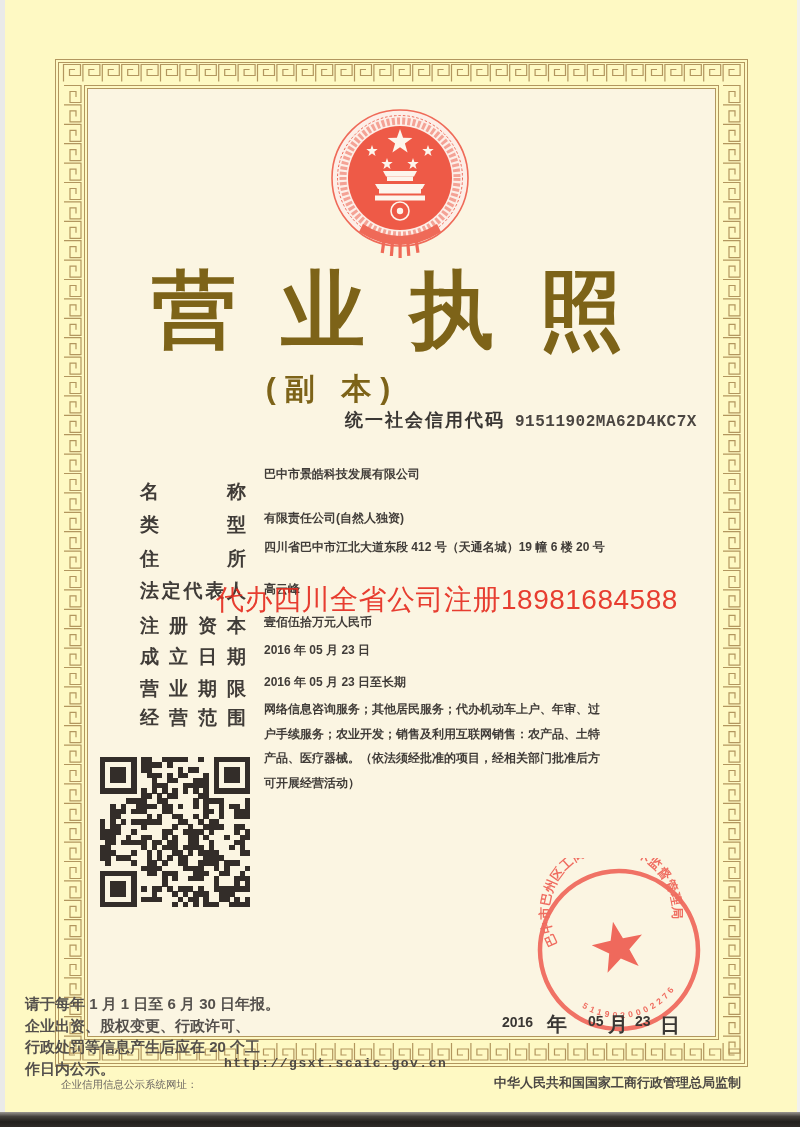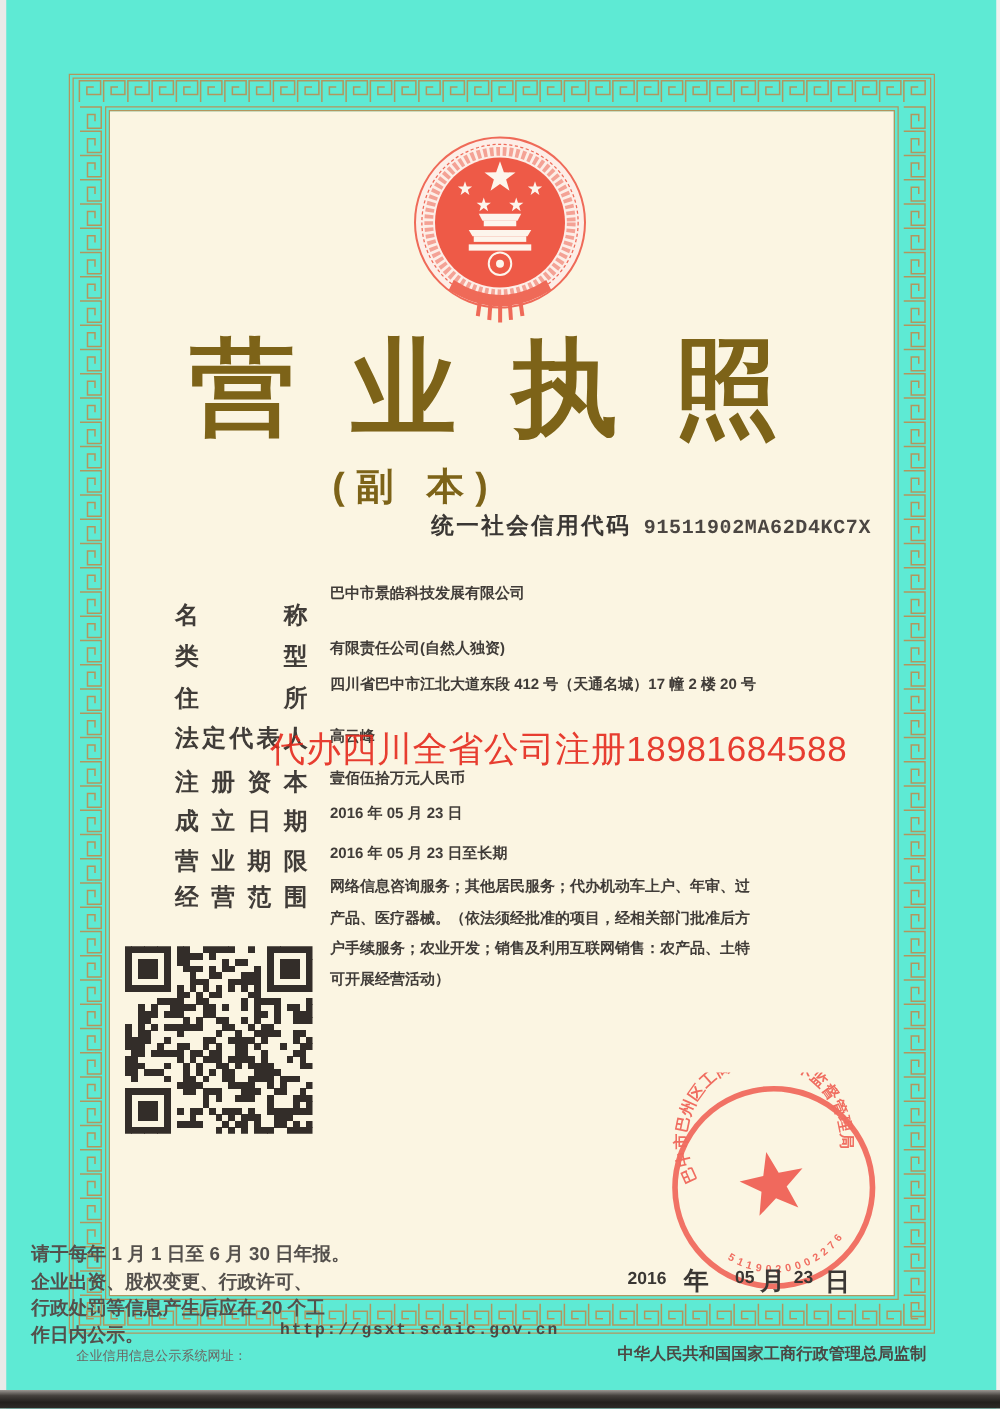--- a/index.html
+++ b/index.html
@@ -1,16 +1,16 @@
 <!DOCTYPE html>
 <html style="--bronze: #7d6318; --wmred: #e52a1d;"><head>
 <meta charset="utf-8">
 <style>
   html,body{margin:0;padding:0;background:#ffffff;}
-  .page{position:relative;width:800px;height:1127px;background:#5eead4;overflow:hidden;
+  .page{position:relative;width:800px;height:1127px;background:#fef9c3;overflow:hidden;
         font-family:"Liberation Sans","DejaVu Sans",sans-serif;}
   .edge-left{position:absolute;left:0;top:0;width:5px;height:1127px;background:#eaeae8;}
   .edge-right{position:absolute;right:0;top:0;width:3px;height:1127px;background:#f1f1ef;}
   .scan-bottom{position:absolute;left:0;top:1112px;width:800px;height:15px;
         background:linear-gradient(180deg,#9b9792 0%,#45413d 30%,#221f1c 65%,#2e2a27 100%);}
   svg.frame{position:absolute;left:0;top:0;}
   .title{position:absolute;left:152px;top:266px;font-size:84px;line-height:1.06;font-weight:900;
         color:var(--bronze,#7d6318);letter-spacing:45px;white-space:nowrap;}
   .subtitle{position:absolute;left:0;top:369px;width:656px;text-align:center;font-size:30px;
         font-weight:700;color:var(--bronze,#7d6318);letter-spacing:9px;text-indent:9px;}
@@ -278,21 +278,21 @@
       <div class="f-value vr0">巴中市景皓科技发展有限公司</div>
       <div class="f-label lr1">
         <span>类</span>
         <span>型</span>
       </div>
       <div class="f-value vr1">有限责任公司(自然人独资)</div>
       <div class="f-label lr2">
         <span>住</span>
         <span>所</span>
       </div>
-      <div class="f-value vr2">四川省巴中市江北大道东段 412 号（天通名城）17 幢 2 楼 20 号</div>
+      <div class="f-value vr2">四川省巴中市江北大道东段 412 号（天通名城）19 幢 6 楼 20 号</div>
       <div class="f-label lr3">
         <span>法</span>
         <span>定</span>
         <span>代</span>
         <span>表</span>
         <span>人</span>
       </div>
       <div class="f-value vr3">高云峰</div>
       <div class="f-label lr4">
         <span>注</span>
@@ -316,22 +316,22 @@
       </div>
       <div class="f-value vr6">2016 年 05 月 23 日至长期</div>
       <div class="f-label lr7">
         <span>经</span>
         <span>营</span>
         <span>范</span>
         <span>围</span>
       </div>
       <div class="f-value vr7 wrap">
         <div>网络信息咨询服务；其他居民服务；代办机动车上户、年审、过</div>
+        <div>户手续服务；农业开发；销售及利用互联网销售：农产品、土特</div>
         <div>产品、医疗器械。（依法须经批准的项目，经相关部门批准后方</div>
-        <div>户手续服务；农业开发；销售及利用互联网销售：农产品、土特</div>
         <div>可开展经营活动）</div>
       </div>
     </div>
 
   <div class="watermark">代办四川全省公司注册18981684588</div>
 
   <svg class="qr" width="150" height="150" id="qr-svg" shape-rendering="crispEdges">
       <rect x="41.37931034482759" y="0" width="5.472413793103448" height="5.472413793103448" fill="#332d29"></rect>
       <rect x="46.55172413793103" y="0" width="5.472413793103448" height="5.472413793103448" fill="#332d29"></rect>
       <rect x="62.06896551724138" y="0" width="5.472413793103448" height="5.472413793103448" fill="#332d29"></rect>

